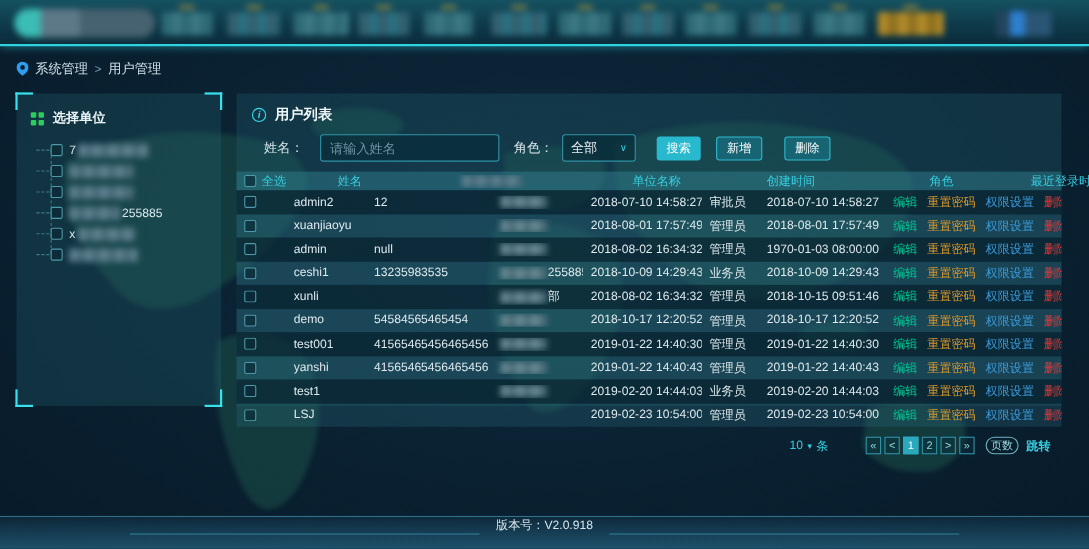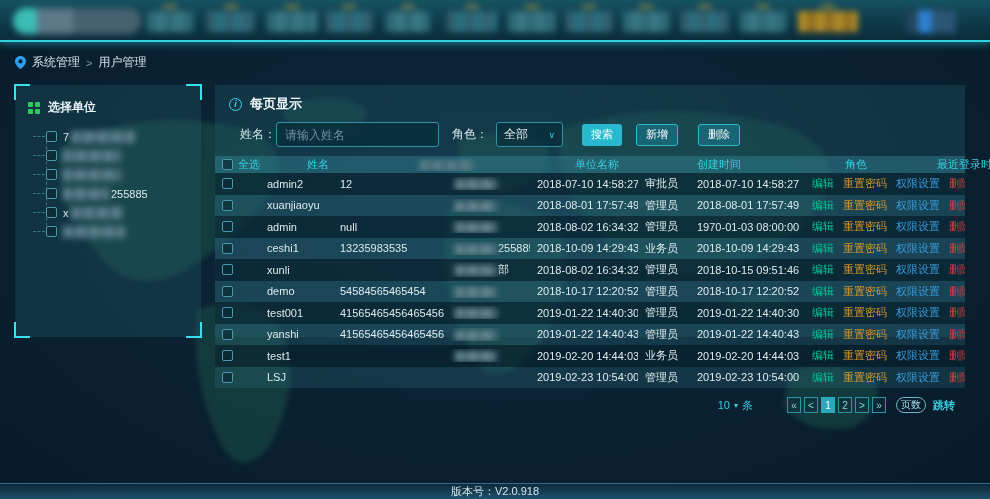--- a/index.html
+++ b/index.html
@@ -24,21 +24,21 @@
   .userblur{position:absolute;top:10px;left:906px;width:50px;height:23px;border-radius:2px;filter:blur(3px);
     background:linear-gradient(90deg,#24455e 0 12px,#2e7fd0 12px 26px,#2b5574 26px 100%);}
   .userblur::before{display:none;}
 
   
   .breadcrumb{position:absolute;left:15px;top:54px;display:flex;align-items:center;gap:6px;
     font-size:12px;color:#cfe3e8;}
   .bc-sep{color:#76a4b0;font-size:11px;}
 
   
-  .panel{position:absolute;top:85px;height:252px;background:rgba(38,100,114,.30);}
+  .panel{position:absolute;top:85px;height:284px;background:rgba(38,100,114,.30);}
   .sidebar{left:15px;width:186px;}
   .mainpanel{left:215px;width:750px;background:rgba(34,94,108,.33);}
   .corner{position:absolute;width:16px;height:16px;border:2px solid #38e2ec;}
   .c-tl{left:-1px;top:-1px;border-right:none;border-bottom:none;}
   .c-tr{right:-1px;top:-1px;border-left:none;border-bottom:none;}
   .c-bl{left:-1px;bottom:-1px;border-right:none;border-top:none;}
   .c-br{right:-1px;bottom:-1px;border-left:none;border-top:none;}
 
   
   .side-title{display:flex;align-items:center;gap:8px;margin:14px 0 0 13px;color:#e8f3f5;
@@ -53,21 +53,21 @@
   .tlabel{display:flex;align-items:center;gap:2px;margin-left:6px;color:#dcebee;font-size:11px;}
   .blur{filter:blur(3px);border-radius:1px;display:inline-block;vertical-align:middle;
     background:repeating-linear-gradient(90deg,#5f8290 0 7px,#4a6b79 7px 14px);}
   .tblur{height:12px;}
 
   
   .ptitle{display:flex;align-items:center;gap:8px;margin:10px 0 0 14px;color:#f0f7f8;font-size:13px;font-weight:bold;}
   .info-icon{width:13px;height:13px;border:1px solid #35dce8;border-radius:50%;color:#35dce8;
     font-size:9px;font-weight:bold;display:flex;align-items:center;justify-content:center;font-style:italic;}
   .filters{display:flex;align-items:center;margin:9px 0 0 25px;font-size:12px;color:#d7e6ea;}
-  .f-input{width:163px;height:25px;margin-left:0;background:rgba(10,45,58,.75);border:1px solid #2f93a8;
+  .f-input{width:163px;height:25px;margin-left:15px;background:rgba(10,45,58,.75);border:1px solid #2f93a8;
     border-radius:3px;color:#dcebee;font-size:12px;padding:4px 8px;outline:none;font-family:inherit;}
   .f-input::placeholder{color:#6f93a0;}
   .f-select{width:67px;height:25px;margin-left:8px;background:rgba(10,45,58,.75);border:1px solid #2f93a8;
     border-radius:3px;color:#e4eef1;font-size:12px;display:flex;align-items:center;justify-content:space-between;
     padding:0 7px;cursor:pointer;}
   .f-select .chev{color:#35cfe0;font-size:9px;}
   .rlabel{margin-left:13px;}
   .btn{height:22px;padding:0 9px;margin-left:14px;border-radius:3px;font-size:11px;color:#fff;
     display:flex;align-items:center;cursor:pointer;}
   .btn-primary{background:#29b9cf;margin-left:19px;}
@@ -96,21 +96,21 @@
   .caret{font-size:8px;color:#35cfe0;}
   .pager{display:flex;gap:3px;margin-left:34px;}
   .pbtn{min-width:14px;height:16px;padding:0 2px;border:1px solid #2f93a8;display:flex;align-items:center;
     justify-content:center;color:#8fd3de;cursor:pointer;font-size:10px;background:rgba(10,45,58,.4);}
   .pbtn.active{background:#2aa9bd;color:#fff;border-color:#2aa9bd;}
   .page-input{margin-left:10px;width:30px;height:16px;border:1px solid #6fb3c4;border-radius:8px;
     color:#9fd8e4;font-size:10px;display:flex;align-items:center;justify-content:center;cursor:text;}
   .jump{margin-left:7px;cursor:pointer;font-weight:bold;}
 
   
-  .footer{position:absolute;left:0;bottom:0;width:990px;height:16px;
+  .footer{position:absolute;left:0;bottom:0;width:990px;height:30px;
     background:linear-gradient(180deg,rgba(27,74,99,.25),rgba(44,116,150,.6));
     border-top:1px solid rgba(84,170,196,.35);display:flex;align-items:flex-start;justify-content:center;
     color:#d5e6ec;font-size:11px;}
   .fline{position:absolute;top:15px;height:1px;background:#2d7d95;}
   .fl-l{left:118px;width:318px;} .fl-r{right:118px;width:318px;}
 </style>
 </head>
 <body>
 
 <div class="page">
@@ -213,21 +213,21 @@
           <span class="tlabel">
             <span class="blur tblur" style="width:62px"></span>
           </span>
         </div>
       </div>
   </div>
 
   <div class="panel mainpanel">
     <div class="ptitle">
       <span class="info-icon">i</span>
-      <span>每页显示</span>
+      <span>用户列表</span>
     </div>
 
     <div class="filters">
       <span>姓名：</span>
       <input class="f-input" placeholder="请输入姓名" style="">
       <span class="rlabel">角色：</span>
       <div class="f-select">
         <span>全部</span>
         <span class="chev">∨</span>
       </div>

